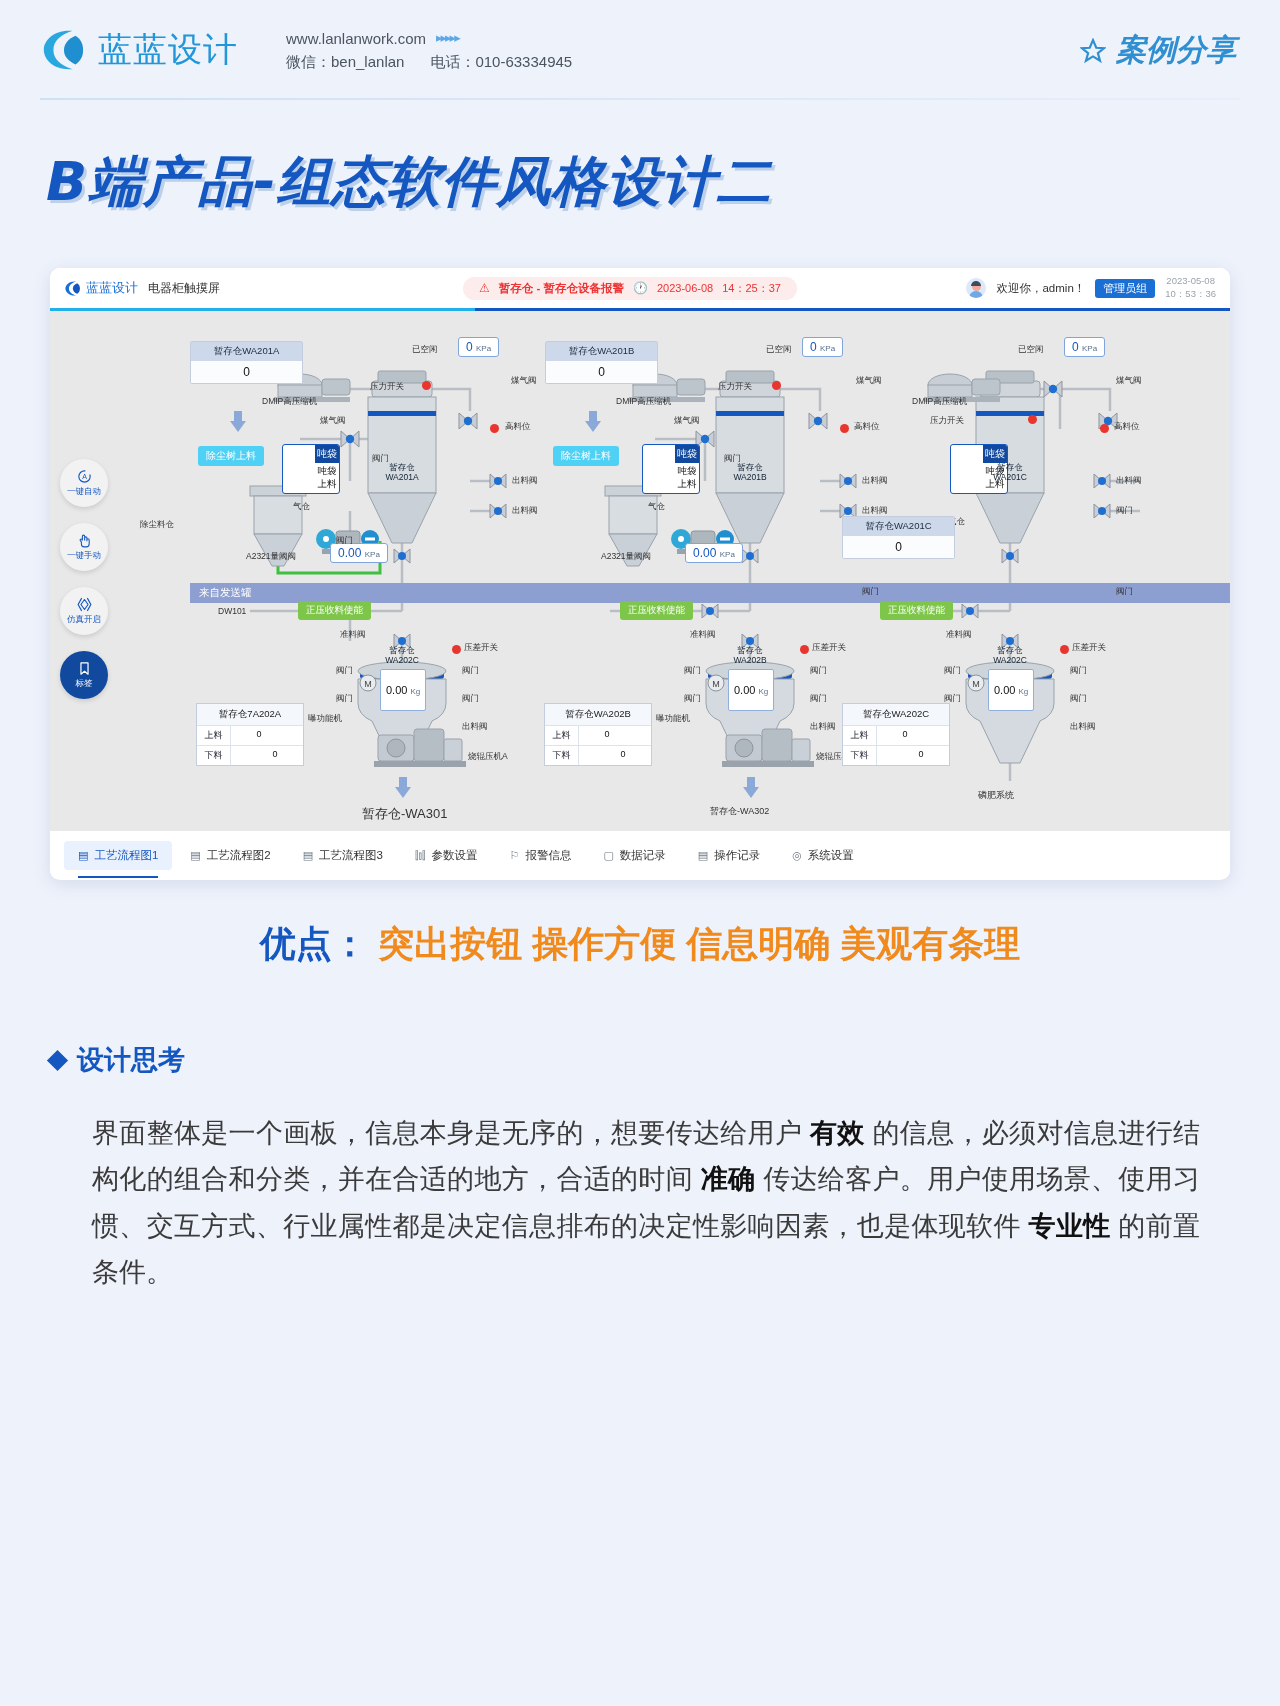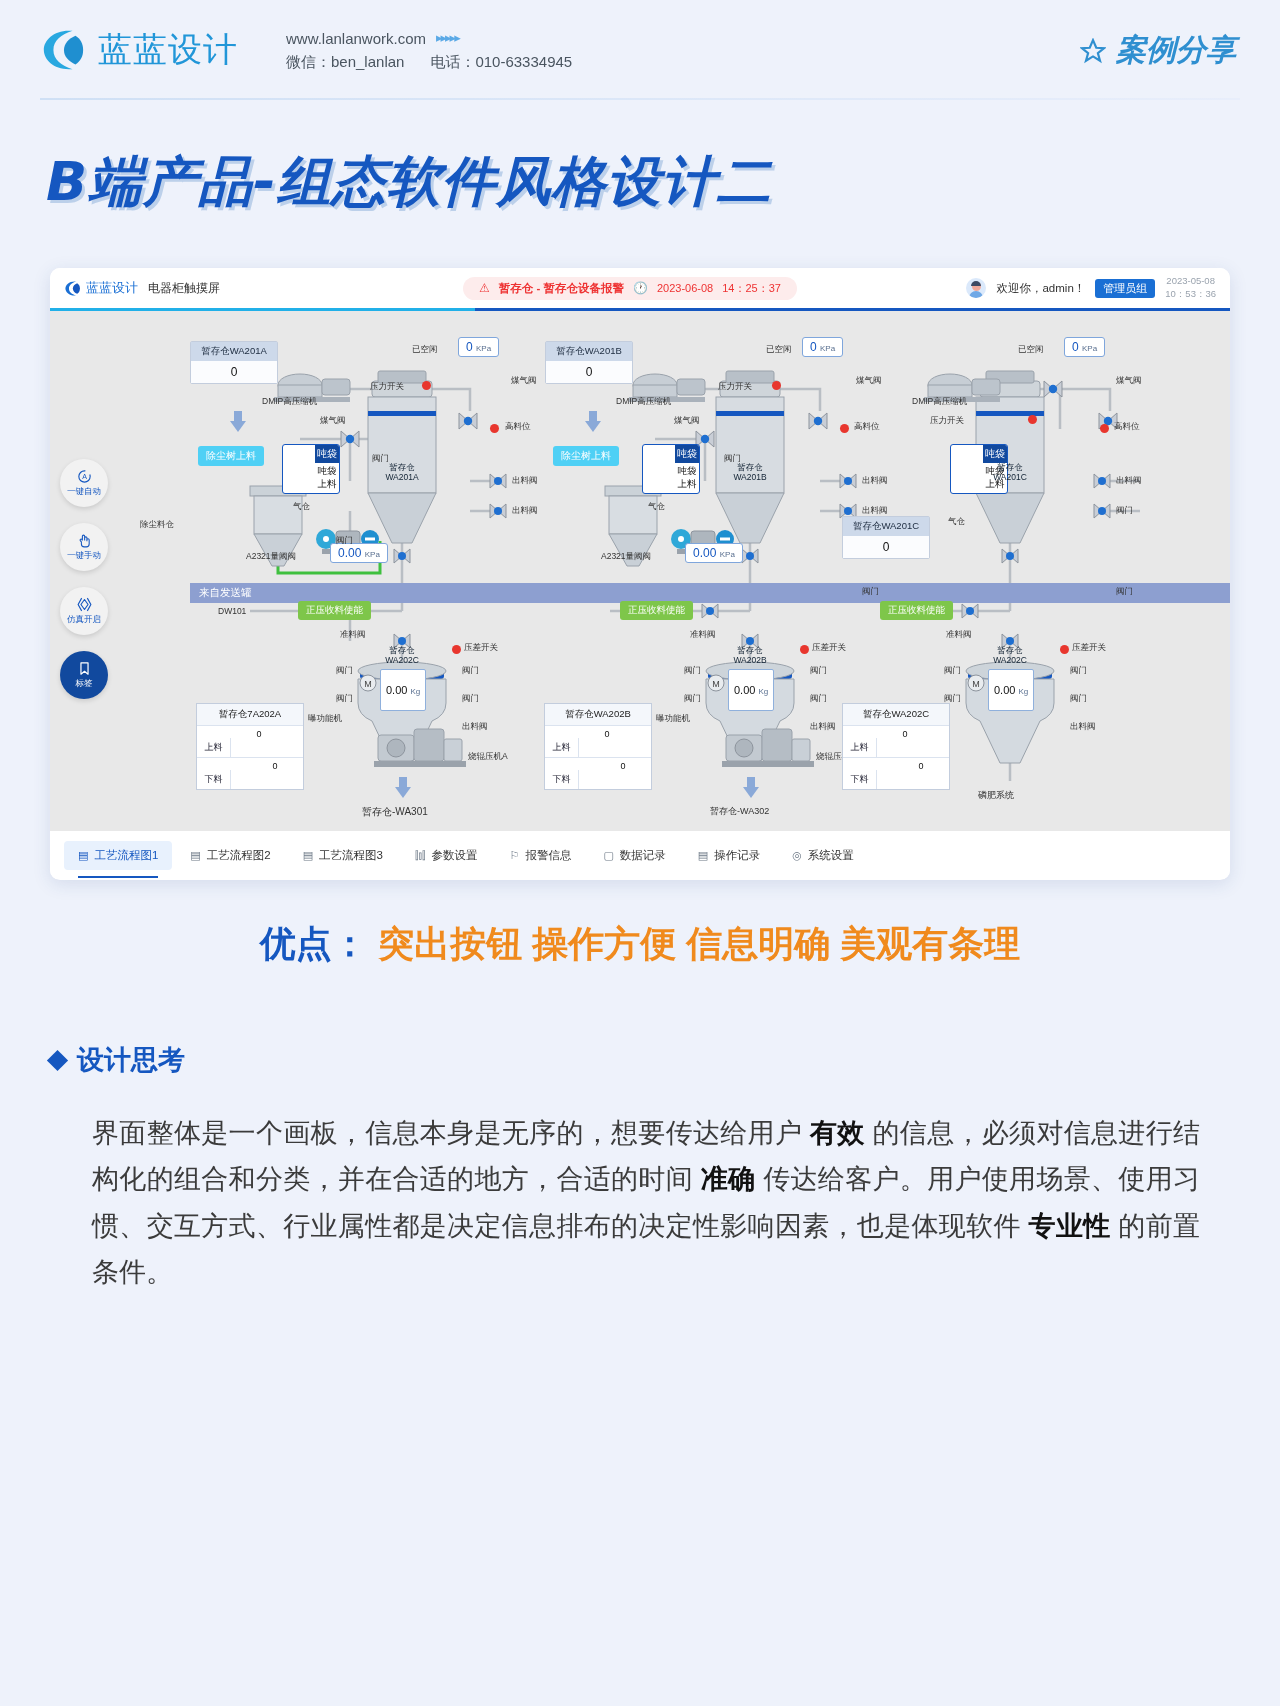--- a/index.html
+++ b/index.html
@@ -65,21 +65,21 @@
   .side-tools { position:absolute; left:10px; top:148px; display:flex; flex-direction:column; gap:16px; z-index:6; }
   .tool { width:48px; height:48px; border-radius:50%; background:#f2f2f2;
           box-shadow:0 2px 5px rgba(0,0,0,.13); display:flex; flex-direction:column;
           align-items:center; justify-content:center; gap:1px; }
   .tool .ic { color:#1557c0; }
   .tool .tl { font-size:8.5px; color:#1557c0; }
   .tool.solid { background:#11499e; }
   .tool.solid .tl { color:#fff; }
 
   .u { position:absolute; }
-  .panel { background:#f7f9fc; border:1px solid #c3cddd; border-radius:2px; width:88px; }
+  .panel { background:#f7f9fc; border:1px solid #c3cddd; border-radius:2px; width:113px; }
   .panel .ph { background:#cdd9ea; font-size:9.5px; text-align:center; padding:3px 0; color:#1c2b3f; }
   .panel .pv { background:#fbfcfe; font-size:12px; text-align:center; padding:4px 0; color:#111; }
   .kpa { background:#fff; border:1px solid #7fa6dc; border-radius:3px; color:#1557c0;
          font-size:12px; padding:2px 7px; text-align:center; white-space:nowrap; }
   .kpa small { font-size:8px; color:#5a7090; }
   .lbl { font-size:8.5px; color:#333; white-space:nowrap; }
   .btn-cyan { background:#4fd0f5; color:#fff; font-size:10px; padding:3px 8px; border-radius:3px; white-space:nowrap; }
   .btn-green { background:#7ec64a; color:#fff; font-size:9.5px; padding:3px 8px; border-radius:3px; white-space:nowrap; }
   .tonbag { width:58px; border:1px solid #1557c0; border-radius:3px; overflow:hidden; background:#fff;padding-left:32px; }
   .tonbag .t { background:#11499e; color:#fff; font-size:10px; text-align:center; padding:2px 0; }
@@ -88,21 +88,21 @@
   .arrow-stem { width:8px; height:10px; background:#8aa9d8; margin:0 auto; }
   .red-dot { width:9px; height:9px; border-radius:50%; background:#e8362e; }
   .feed-arrow { position:relative; background:#8d9fd0; color:#fff; font-size:10.5px;
                 padding:3px 18px 3px 9px; white-space:nowrap; }
   .feed-arrow:after { content:""; position:absolute; right:-11px; top:0; border-top:11px solid transparent;
                       border-bottom:11px solid transparent; border-left:11px solid #8d9fd0; }
   .mini-tbl { border:1px solid #c3cddd; background:#fff; font-size:9px; }
   .mini-tbl div.r { display:flex; border-bottom:1px solid #dbe3ef; }
   .mini-tbl div.r:last-child { border-bottom:none;gap:16px; }
   .mini-tbl .k { width:34px; text-align:center; padding:3px 0; color:#223; background:#fff;
-                 border-right:1px solid #dbe3ef;margin-top:12px; }
+                 border-right:1px solid #dbe3ef; }
   .mini-tbl .v { width:56px; text-align:center; padding:3px 0; color:#111; }
   .tank-name { position:absolute; left:50%; transform:translateX(-50%); text-align:center;
                font-size:8.5px; color:#123; line-height:1.15; white-space:nowrap; }
   .kgbox { background:#fff; border:1px solid #8fb0dc; border-radius:2px; font-size:11px;
            color:#111; padding:14px 5px; white-space:nowrap; }
   .kgbox small { font-size:8px; color:#5a7090; }
 
   
   .tabbar { height:48px; background:#fff; display:flex; align-items:center; gap:4px; padding:0 14px; }
   .tab { display:flex; align-items:center; gap:6px; font-size:11.5px; color:#333;
@@ -592,21 +592,21 @@
       <div class="r">
           <div class="k">下料</div>
           <div class="v">0</div>
         </div>
     </div>
     <div class="u lbl" style="left:418px;top:440px">烧辊压机A</div>
     <div class="u" style="left:345px;top:466px">
       <div class="arrow-stem"></div>
         <div class="arrow-down"></div>
     </div>
-    <div class="u lbl" style="left:312px;top:494px;font-size:10px">暂存仓-WA301</div>
+    <div class="u lbl" style="left:312px;top:494px;font-size:13px">暂存仓-WA301</div>
 
     <div class="u panel" style="left:495px;top:30px">
       <div class="ph">暂存仓WA201B</div>
       <div class="pv">0</div>
     </div>
     <div class="u" style="left:535px;top:100px">
       <div class="arrow-stem"></div>
         <div class="arrow-down"></div>
     </div>
     <div class="u lbl" style="left:566px;top:85px">DMIP高压缩机</div>

